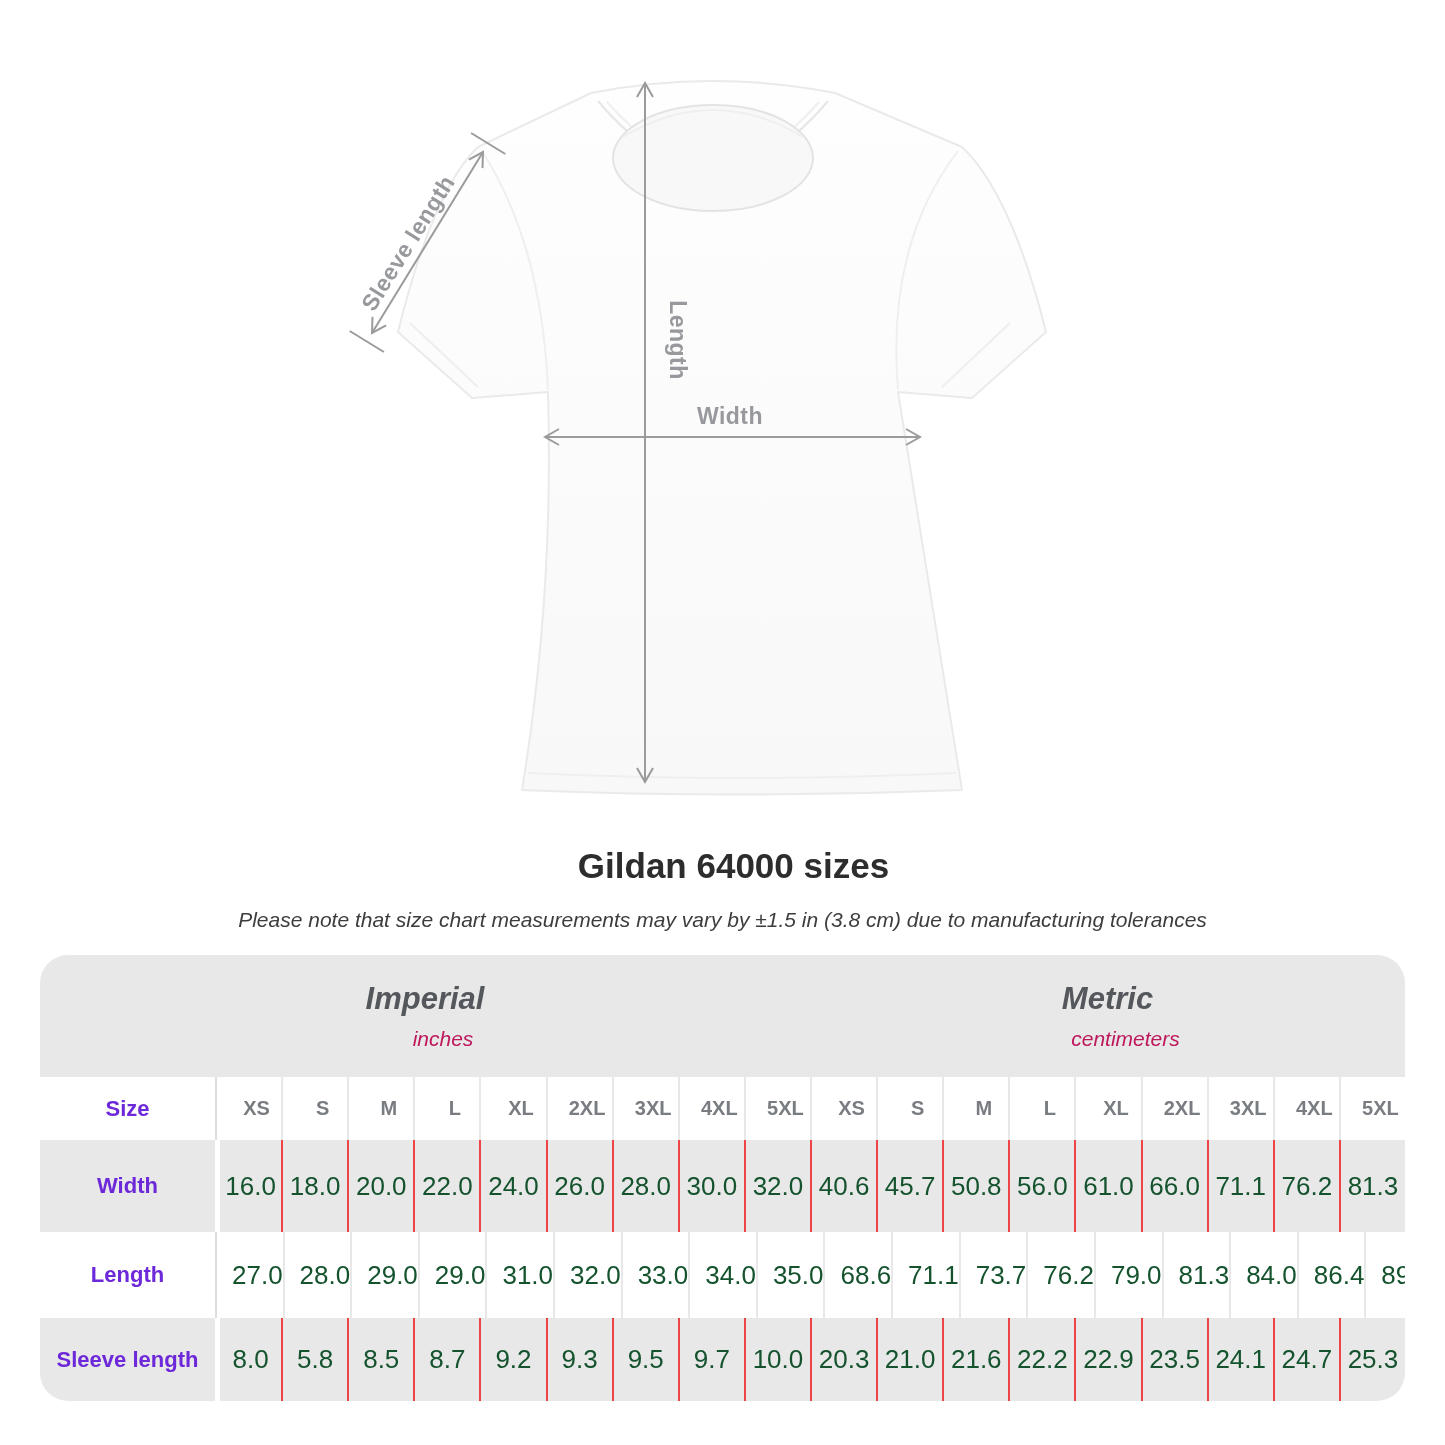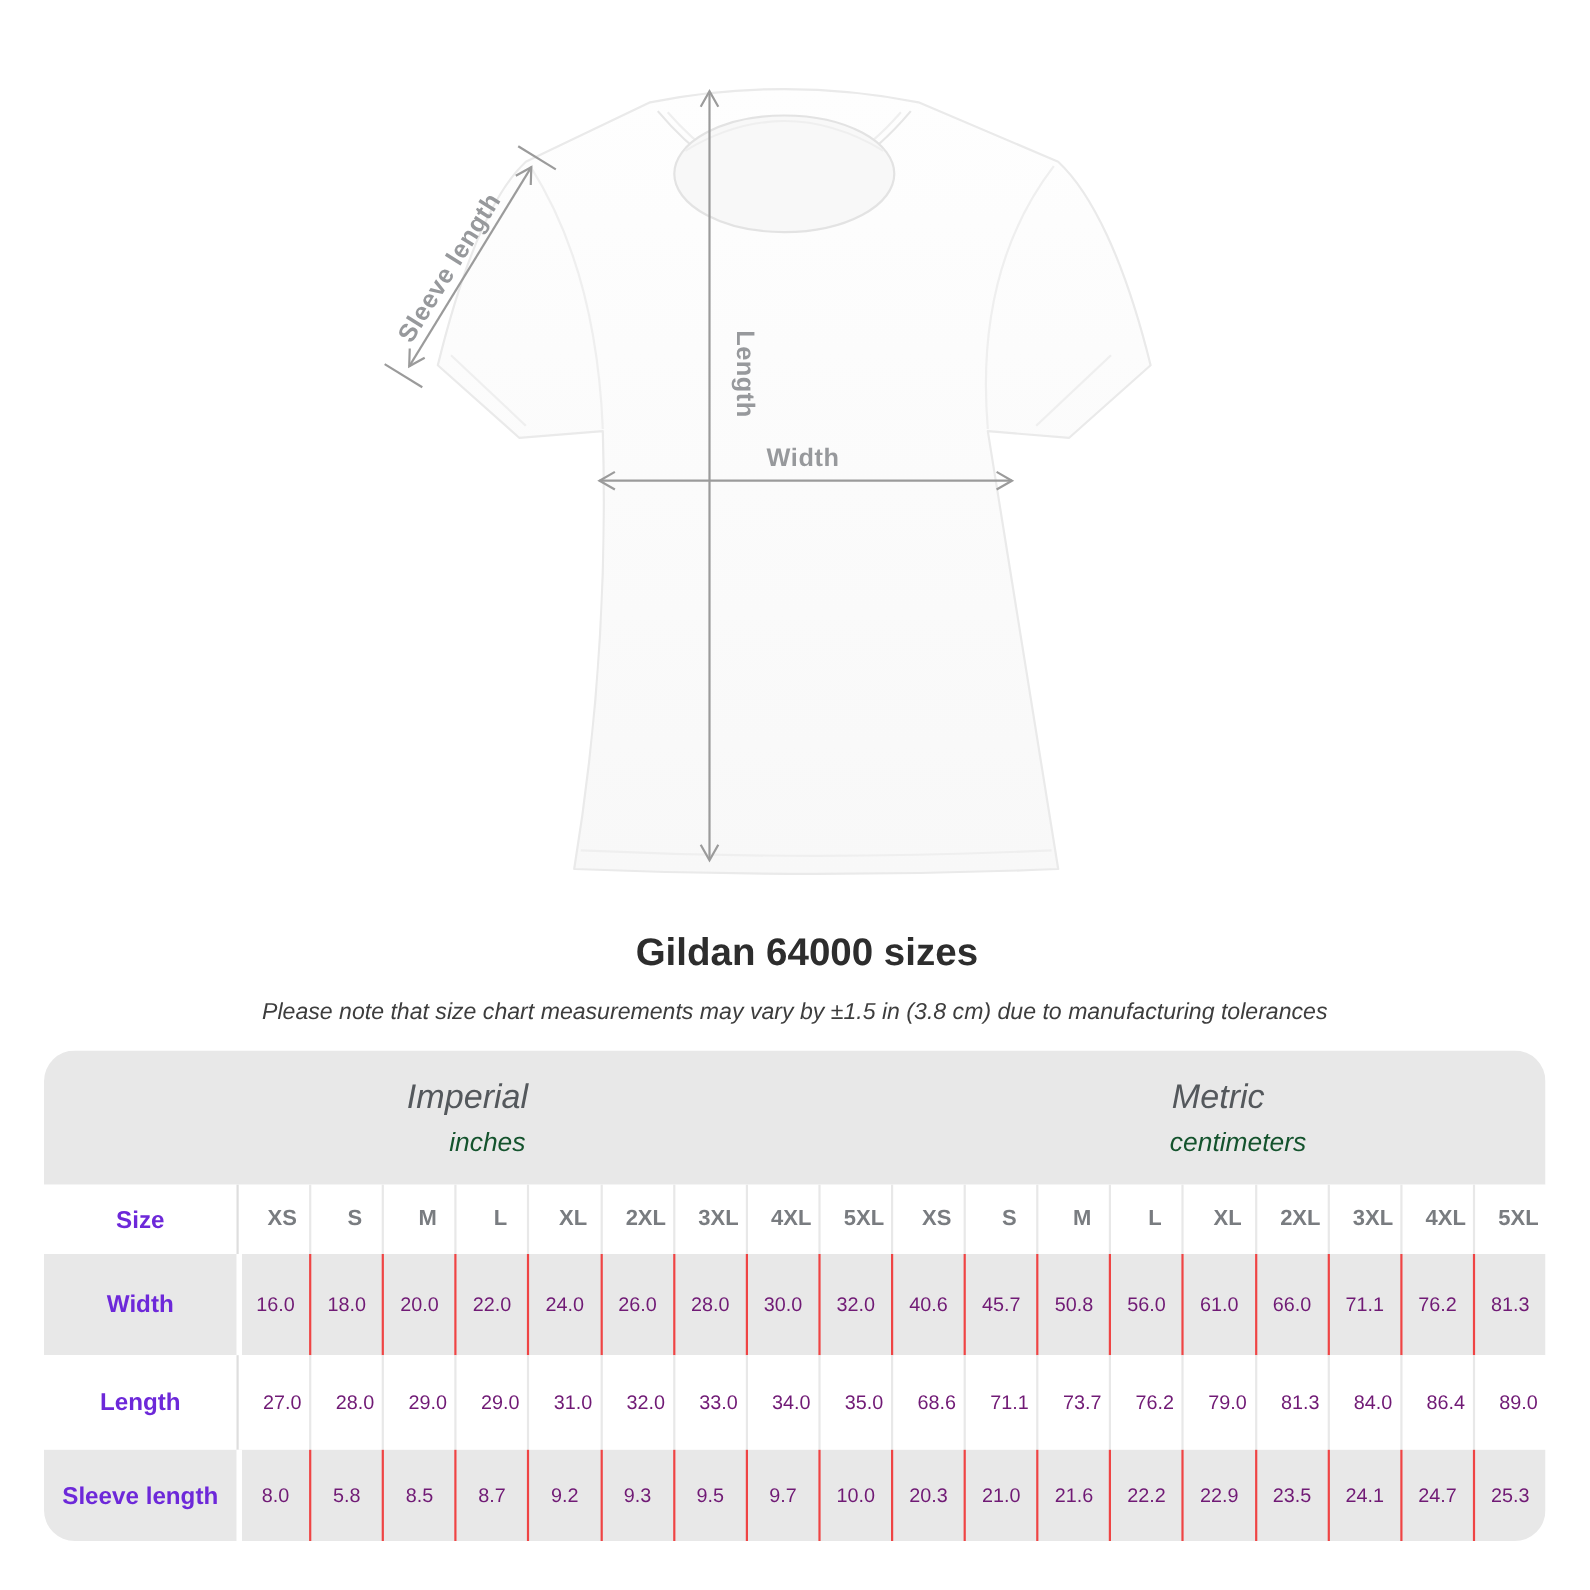--- a/index.html
+++ b/index.html
@@ -20,38 +20,38 @@
     font-size:35px;font-weight:bold;color:#2d2d2d;}
   .chart-note{position:absolute;left:0;top:908px;width:100%;text-align:center;
     font-size:21px;font-style:italic;color:#3d3d3d;}
 
   
   .size-table{position:absolute;left:40px;top:955px;width:1365px;border-radius:28px;overflow:hidden;}
   .band{display:flex;height:122px;background:#e8e8e8;}
   .band-half{display:flex;flex-direction:column;align-items:center;justify-content:center;gap:10px;}
   .band-left{width:770px;}
   .band-right{width:595px;}
-  .group-name{font-size:31px;font-weight:normal;font-style:italic;color:#54585c;text-align:center;}
-  .group-unit{font-size:24px;font-style:italic;color:#14532d;margin-left:36px;}
+  .group-name{font-size:31px;font-weight:bold;font-style:italic;color:#54585c;text-align:center;}
+  .group-unit{font-size:21px;font-style:italic;color:#be185d;margin-left:36px;}
 
   .trow{display:grid;grid-template-columns:175px repeat(18,1fr);}
   .row-size{height:63px;}
   .row-d0{height:92px;}
   .row-d1{height:86px;}
   .row-d2{height:83px;}
   .r-white{background:#ffffff;}
   .r-grey{background:#e8e8e8;}
   .cell{display:flex;align-items:center;justify-content:center;height:100%;box-sizing:border-box;}
   .r-white .cell.data{border-left:2px solid #e8e8e8;padding-left:15px;}
   .r-grey  .cell.data{border-left:2px solid #ef4444;}
   .r-grey  .cell.first{border-left:5px solid #ffffff;}
   .r-white .cell.first{border-left:2px solid #dedede;}
   .label-cell{font-weight:bold;color:#6d28d9;font-size:22px;}
   .size-cell{font-weight:bold;color:#797c80;font-size:20px;}
-  .value-cell{color:#701a75;font-size:18px;}
+  .value-cell{color:#14532d;font-size:26px;}
 </style>
 </head>
 <body>
 
 <div class="page">
 
   <svg class="diagram-svg" viewBox="0 0 760 745">
     <defs>
       <linearGradient id="gshirt" x1="0" y1="0" x2="0" y2="1">
         <stop offset="0" stop-color="#fefefe"></stop>

